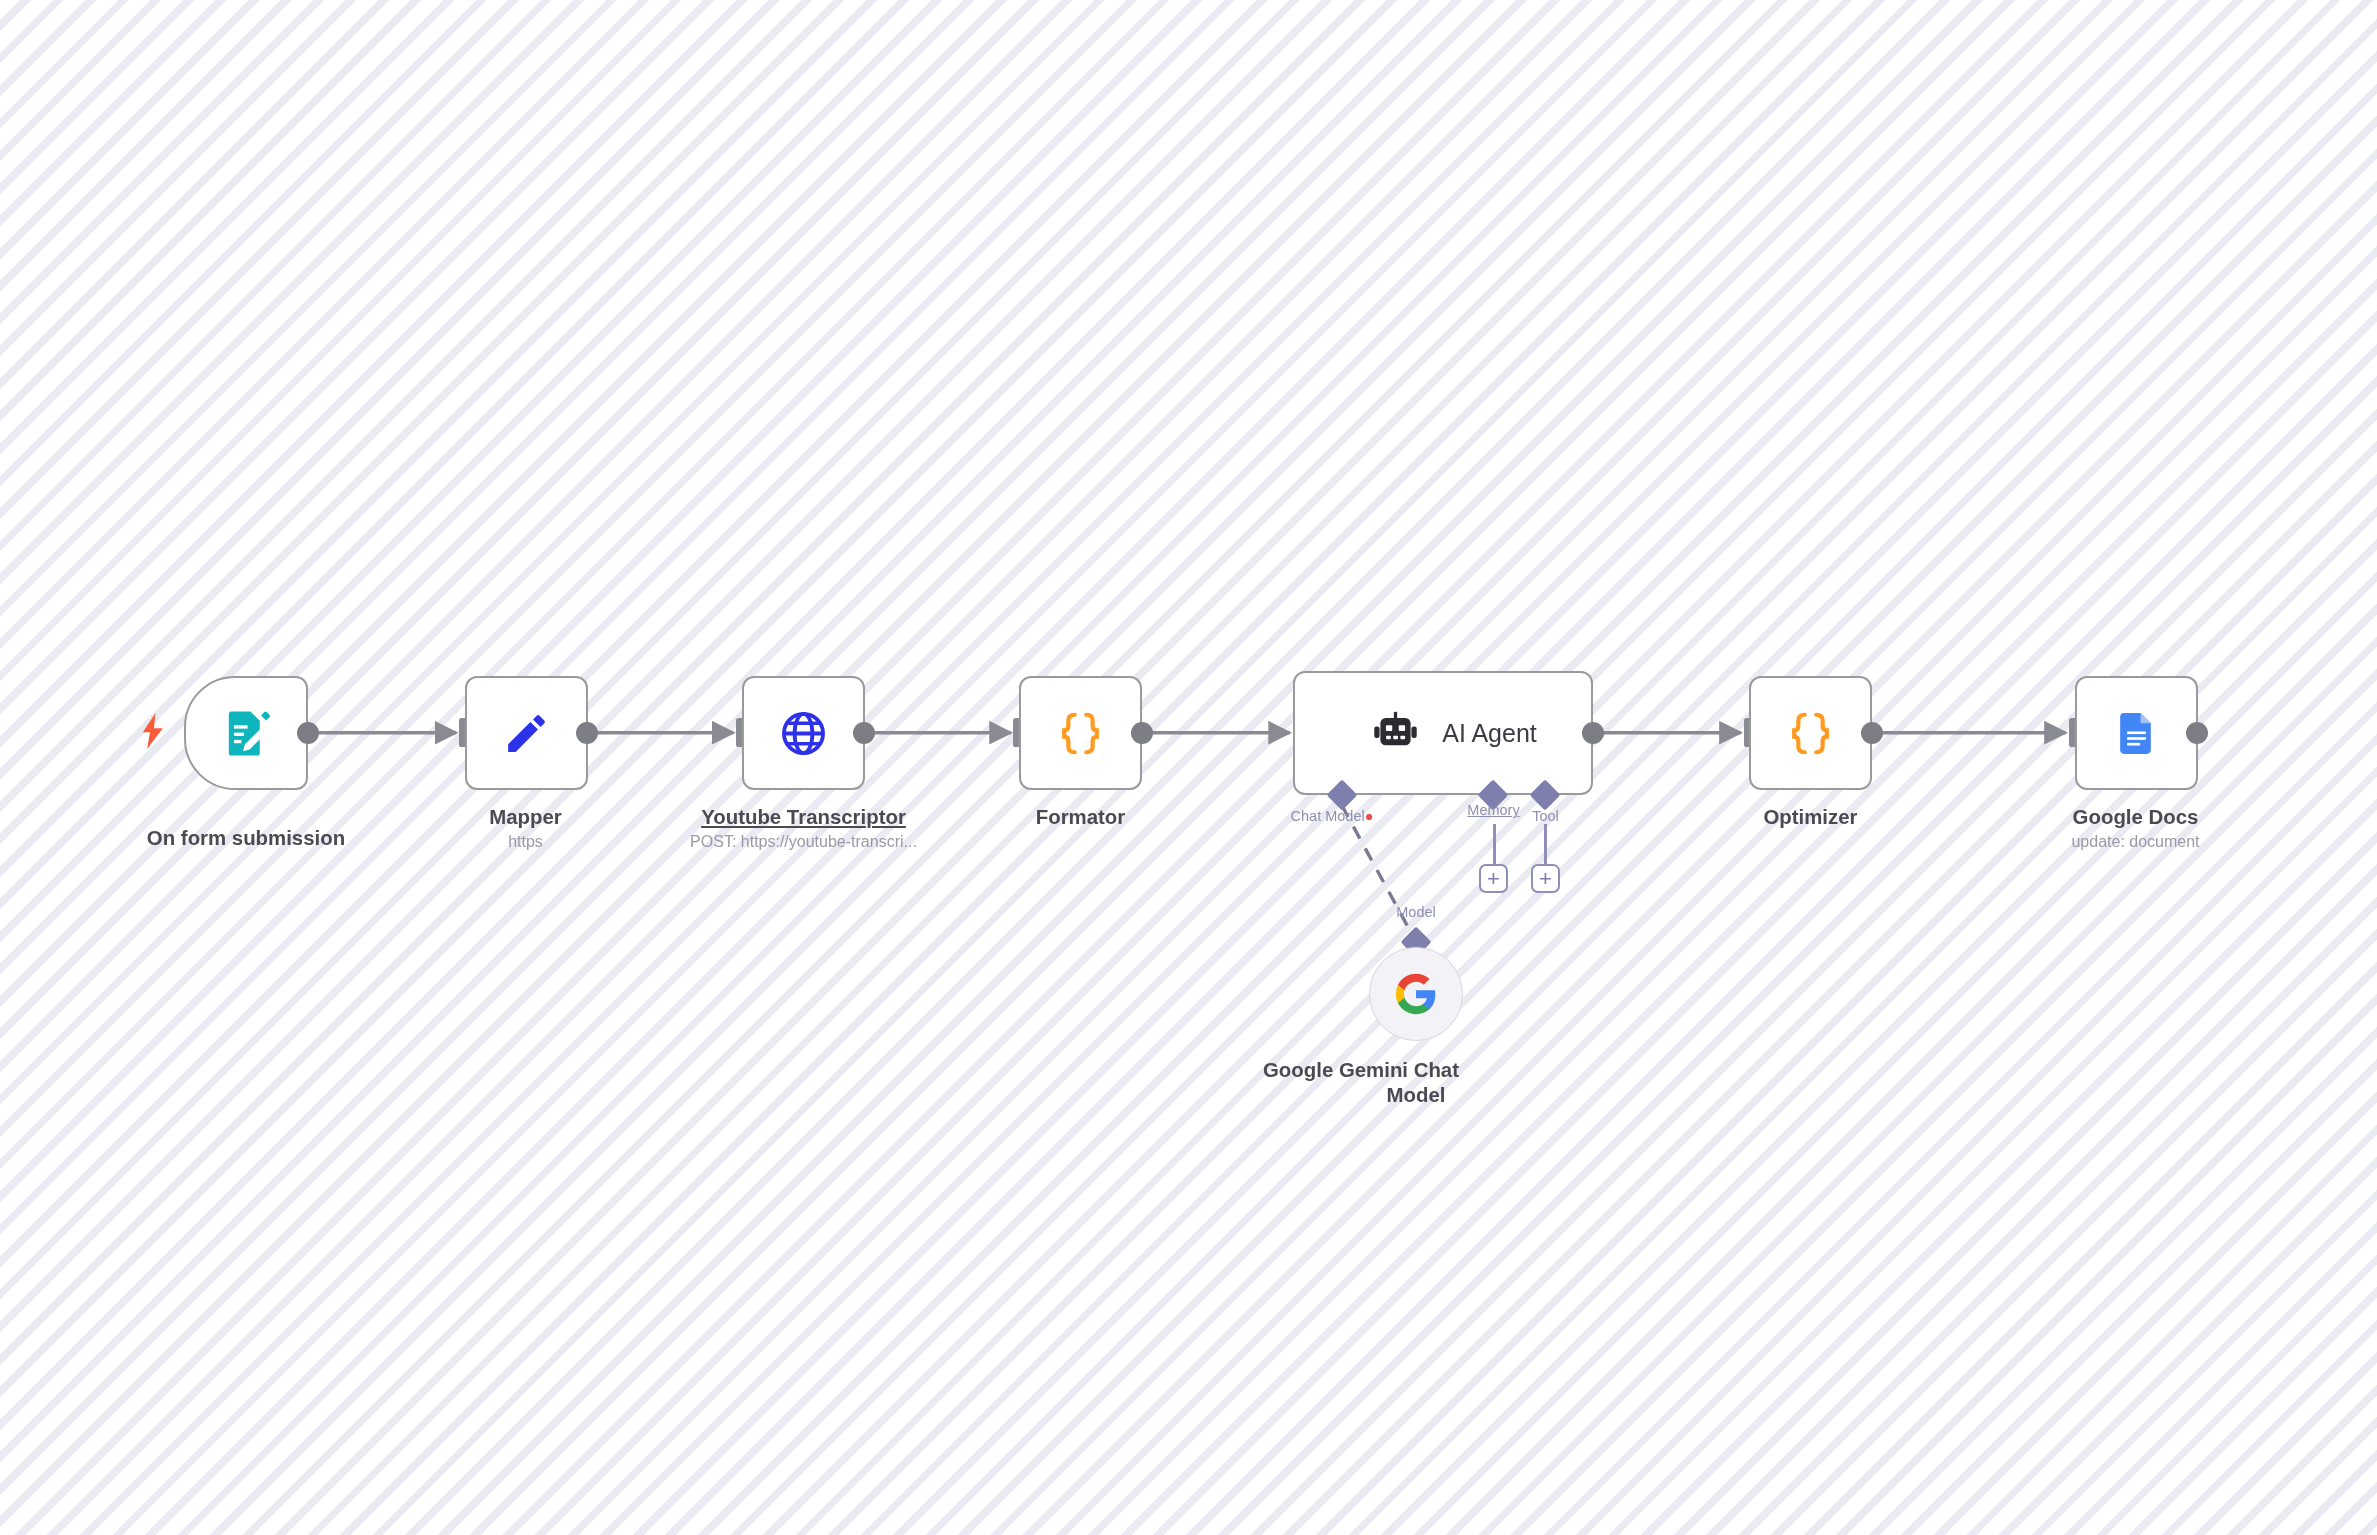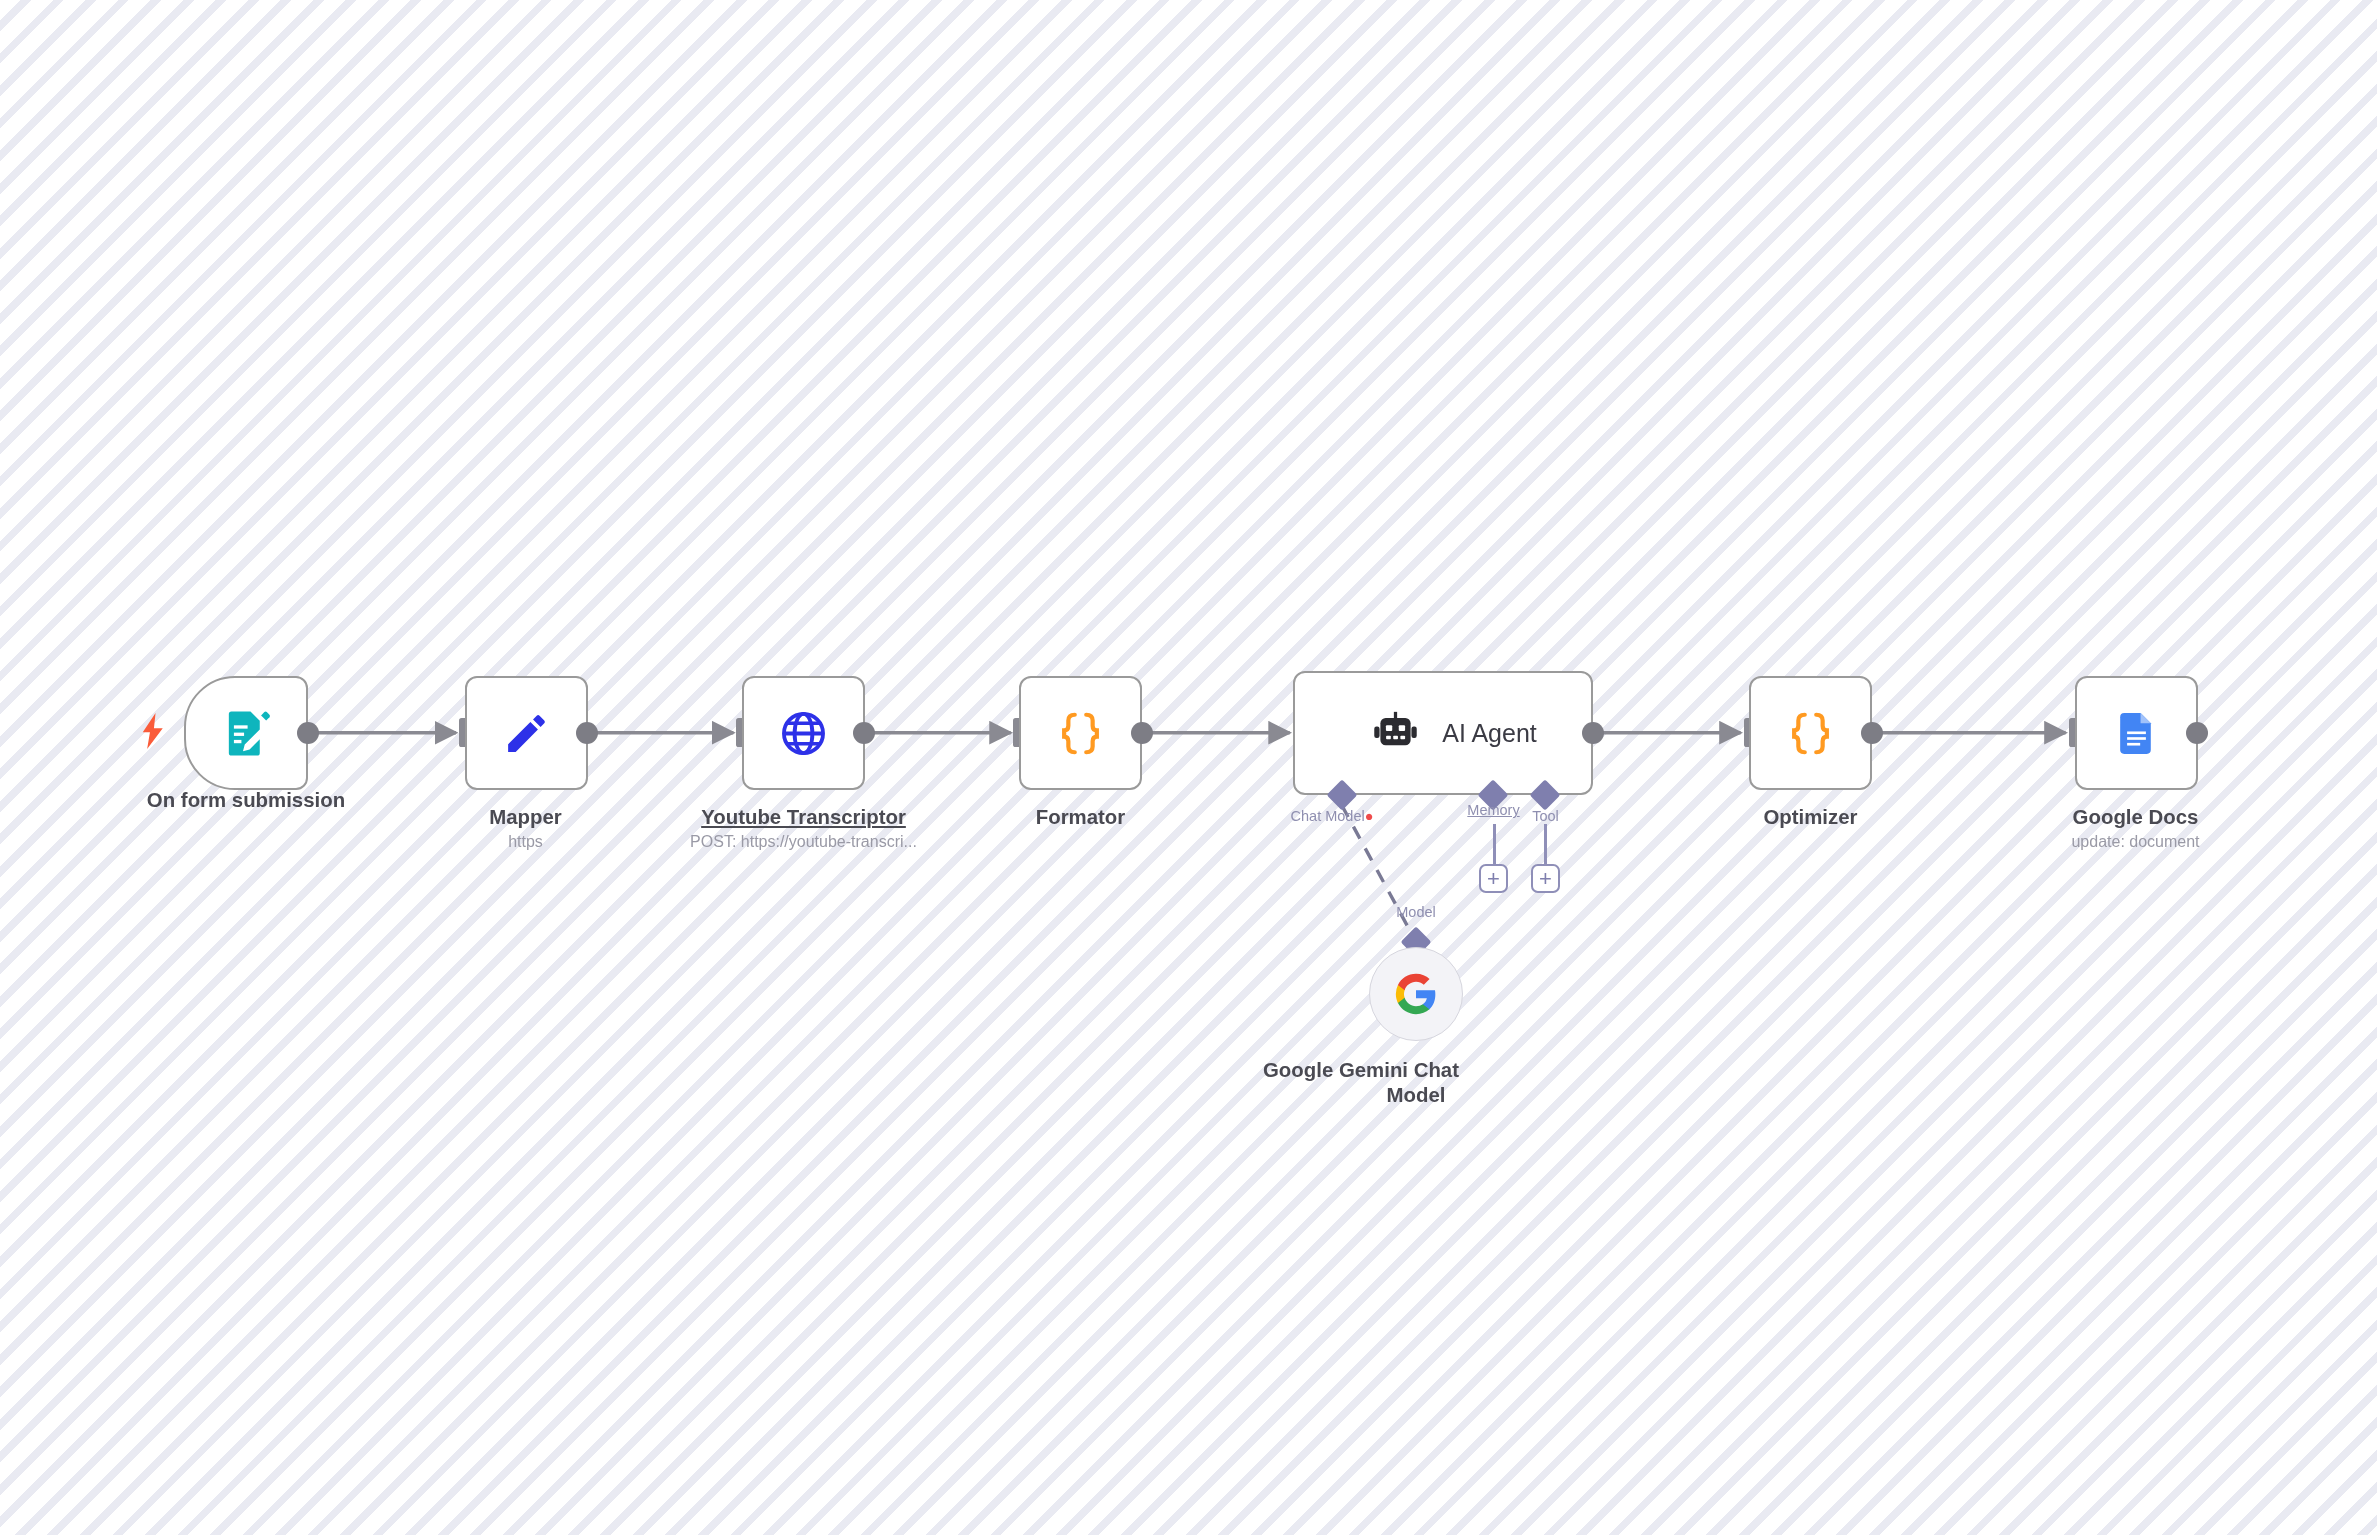--- a/index.html
+++ b/index.html
@@ -203,21 +203,21 @@
         <path d="M20.9 6.1 18.6 3.8l1.5-1.5a.8.8 0 0 1 1.1 0l1.2 1.2a.8.8 0 0 1 0 1.1z" fill="#0eb5bd"></path>
       </svg>
     </span>
   </div>
   <span class="bolt" style="left:140px; top:713px;">
     <svg width="25.5" height="36" viewBox="0 0 12 18">
       <path d="M7.4 0 1 9.6h3.6L3.2 18 11 7.6H6.6z" fill="#fa5c3a"></path>
     </svg>
   </span>
   <span class="out-dot" style="left:297px; top:722px;"></span>
-  <span class="node-label" style="left:56px; top:788px; width:380px;">On form submission</span>
+  <span class="node-label" style="left:56px; top:826px; width:380px;">On form submission</span>
 
   <span class="in-tab" style="left:459px; top:718px;"></span>
   <div class="node" style="left:465px; top:676px; width:123px; height:114px;">
     <span class="node-icon">
       <svg width="49" height="49" viewBox="0 0 24 24">
         <path d="M3 17.3V21h3.7L17.6 10.1l-3.7-3.7zM20.7 7a1 1 0 0 0 0-1.4l-2.3-2.3a1 1 0 0 0-1.4 0l-1.8 1.8 3.7 3.7z" fill="#2d31e8"></path>
       </svg>
     </span>
   </div>
   <span class="out-dot" style="left:576px; top:722px;"></span>

